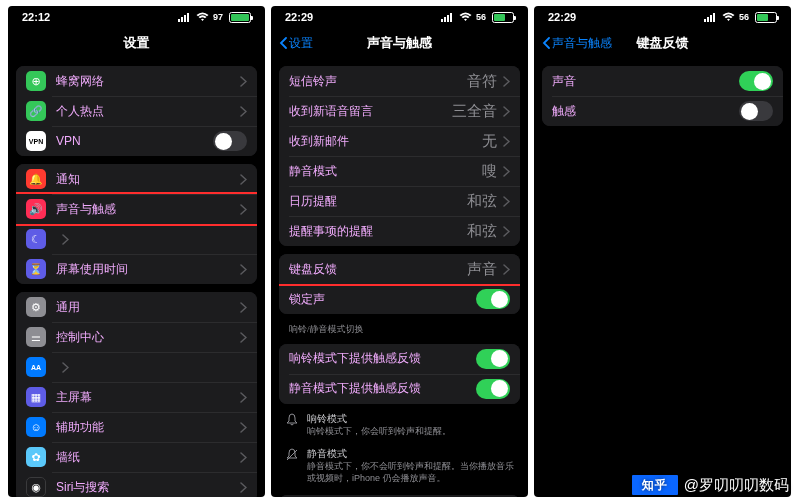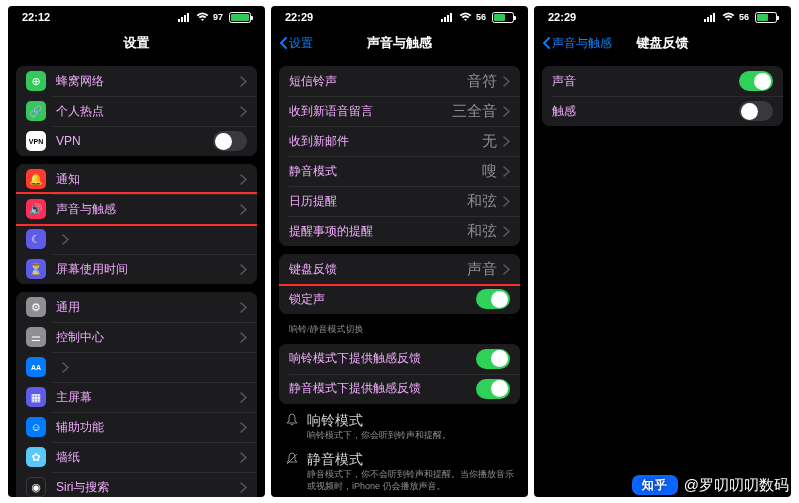--- a/index.html
+++ b/index.html
@@ -108,21 +108,21 @@
   .toggle.on .knob { left: 15px; }
 
   
   .caption { font-size: 9px; color: #8e8e93; padding: 6px 18px 0 18px; line-height: 1.3; }
   .caption.header { text-transform: none; padding-top: 10px; font-family: Liberation Serif, serif; }
 
   
   .info { display: flex; padding: 8px 14px 2px 14px; gap: 8px; align-items: flex-start; }
   .info .ico { width: 14px; flex: 0 0 auto; color: #8e8e93; padding-top: 1px; }
   .info .txt { flex: 1; }
-  .info .t1 { font-size: 14px; color: #d0d0d4; }
+  .info .t1 { font-size: 10px; color: #d0d0d4; }
   .info .t2 { font-size: 9px; color: #8e8e93; line-height: 1.3; }
 
   
   .hl { position: absolute; border: 2px solid #ff2d2d; pointer-events: none; z-index: 5; }
 
   
   .bg-green  { background:#34c759; }
   .bg-white  { background:#fff; color:#000; }
   .bg-red    { background:#ff3b30; } .bg-pink   { background:#ff2d55; } .bg-indigo { background:#5e5ce6; }
   .bg-gray   { background:#8e8e93; }
@@ -135,21 +135,21 @@
 
   
   .wm {
     position: absolute; right: 10px; bottom: 8px;
     display: flex; align-items: center; gap: 6px;
     color: #fff; font-size: 15px; font-weight: 500;
     text-shadow: 0 0 4px rgba(0,0,0,.6);
     z-index: 20;
   }
   .wm .logo {
-    width: 46px; height: 20px; background:#0a66ff; border-radius:7px;
+    width: 46px; height: 20px; background:#0a66ff; border-radius:1px;
     color:#fff; font-size:12px; font-weight:700;
     display:flex; align-items:center; justify-content:center;
     letter-spacing:1px;
   }
 </style>
 </head>
 <body>
 
 <div class="canvas">
 

